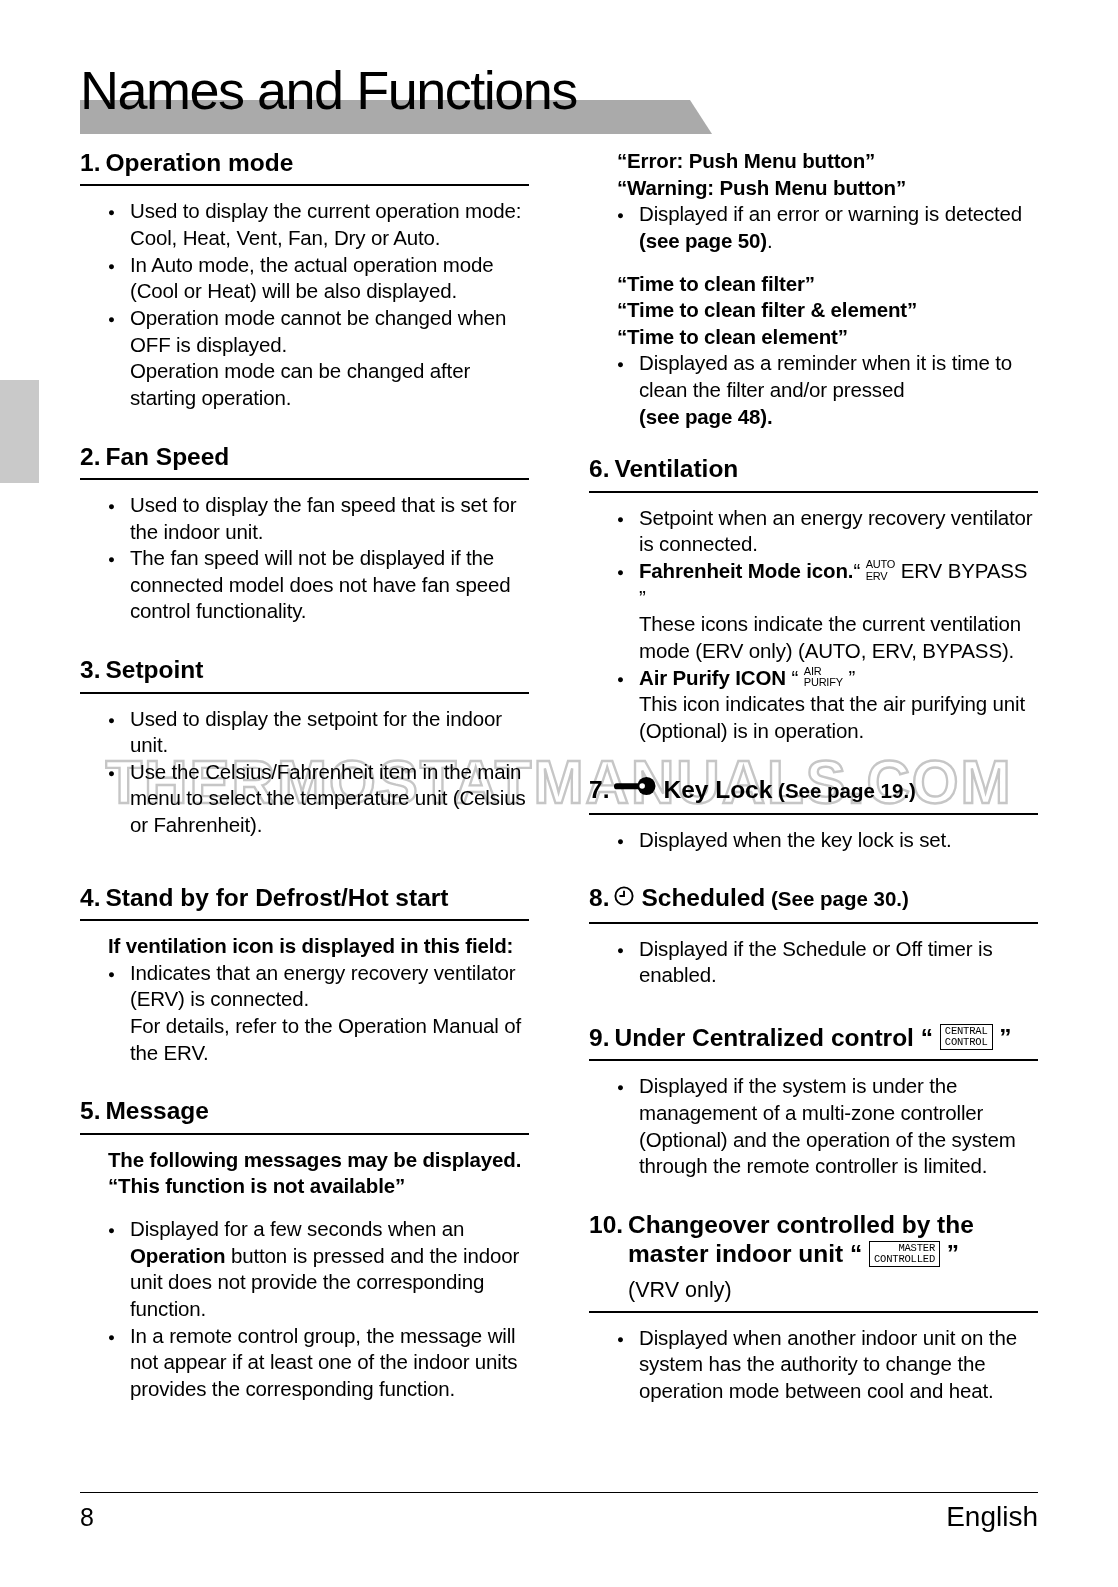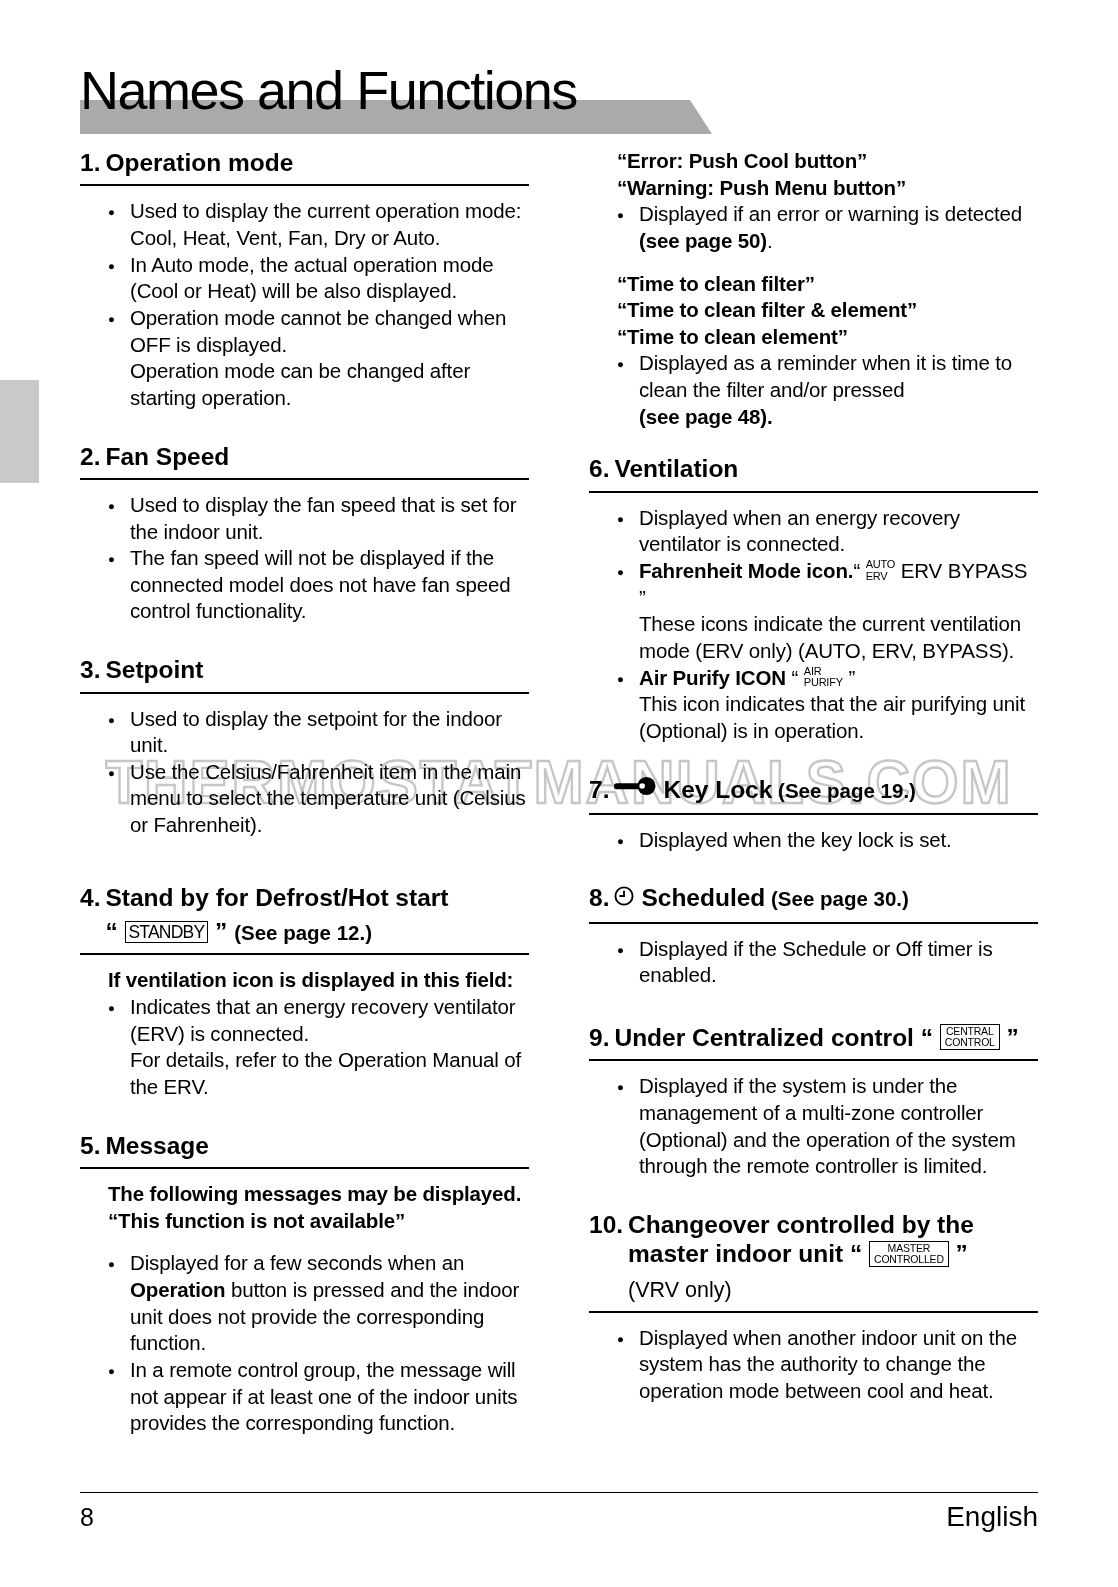--- a/index.html
+++ b/index.html
@@ -48,21 +48,21 @@
   .badge-box {
     display:inline-block; border:1.5px solid #000; padding:0 3px;
     font-weight:normal; font-size:17.5px; letter-spacing:-0.8px; line-height:1.15;
     vertical-align:baseline; transform:translateY(-2px);
   }
   .stack {
     display:inline-block; vertical-align:middle; font-weight:normal;
     font-size:11px; line-height:1.05; letter-spacing:-0.2px; text-align:left;
     transform:translateY(-2px);
   }
-  .stack.boxed { border:1.5px solid #000; padding:1px 4px; text-align:center; font-size:10.5px; }
+  .stack.boxed { border:1.5px solid #000; padding:1px 4px; text-align:right; font-size:10.5px;font-family:Liberation Mono, monospace; }
   .footer {
     position:absolute; left:80px; width:958px; top:1492px;
     border-top:1.5px solid #000; padding-top:8px;
     display:flex; justify-content:space-between; align-items:baseline;
   }
   .pageno { font-size:25px; }
   .lang { font-size:28px; }
 </style>
 </head>
 <body>
@@ -129,21 +129,21 @@
             </div>
             <div class="bullet">
               <span class="marker">●</span>
               <div class="btext"><span>Use the Celsius/Fahrenheit item in the main menu to select the temperature unit (Celsius or Fahrenheit).</span></div>
             </div>
           </div>
         </section>
         <section class="section section-standby-defrost">
           <div class="heading">
             <span class="num">4.</span>
-            <div class="hcontent"><span>Stand by for Defrost/Hot start</span><div class="hline2"><span>“ </span><span class="badge-box">STANDBY</span><span> ” </span><span class="small">(See page 12.)</span></div></div>
+            <div class="hcontent"><span>Stand by for Defrost/Hot start</span></div>
           </div>
           <div class="heading-rule"></div>
           <div class="section-body">
             <div class="line b"><span>If ventilation icon is displayed in this field:</span></div>
             <div class="bullet">
               <span class="marker">●</span>
               <div class="btext"><span>Indicates that an energy recovery ventilator (ERV) is connected.</span><br><span>For details, refer to the Operation Manual of the ERV.</span></div>
             </div>
           </div>
         </section>
@@ -164,21 +164,21 @@
             <div class="bullet">
               <span class="marker">●</span>
               <div class="btext"><span>In a remote control group, the message will not appear if at least one of the indoor units provides the corresponding function.</span></div>
             </div>
           </div>
         </section>
       </div>
     <div class="col" id="col-right">
         <section class="section section-message-continued">
           <div class="section-body">
-            <div class="line b"><span>“Error: Push Cool button”</span></div>
+            <div class="line b"><span>“Error: Push Menu button”</span></div>
             <div class="line b"><span>“Warning: Push Menu button”</span></div>
             <div class="bullet">
               <span class="marker">●</span>
               <div class="btext"><span>Displayed if an error or warning is detected</span><br><span class="b">(see page 50)</span><span>.</span></div>
             </div>
             <div class="gap"></div>
             <div class="line b"><span>“Time to clean filter”</span></div>
             <div class="line b"><span>“Time to clean filter &amp; element”</span></div>
             <div class="line b"><span>“Time to clean element”</span></div>
             <div class="bullet">
@@ -189,21 +189,21 @@
         </section>
         <section class="section section-ventilation">
           <div class="heading">
             <span class="num">6.</span>
             <div class="hcontent"><span>Ventilation</span></div>
           </div>
           <div class="heading-rule"></div>
           <div class="section-body">
             <div class="bullet">
               <span class="marker">●</span>
-              <div class="btext"><span>Displayed when an energy recovery ventilator is connected.</span></div>
+              <div class="btext"><span>Setpoint when an energy recovery ventilator is connected.</span></div>
             </div>
             <div class="bullet">
               <span class="marker">●</span>
               <div class="btext"><span class="b">Fahrenheit Mode icon.</span><span>“ </span><span class="stack">AUTO<br>ERV</span><span> ERV BYPASS ”</span><br><span>These icons indicate the current ventilation mode (ERV only) (AUTO, ERV, BYPASS).</span></div>
             </div>
             <div class="bullet">
               <span class="marker">●</span>
               <div class="btext"><span class="b">Air Purify ICON</span><span> “ </span><span class="stack">AIR<br>PURIFY</span><span> ”</span><br><span>This icon indicates that the air purifying unit (Optional) is in operation.</span></div>
             </div>
           </div>

